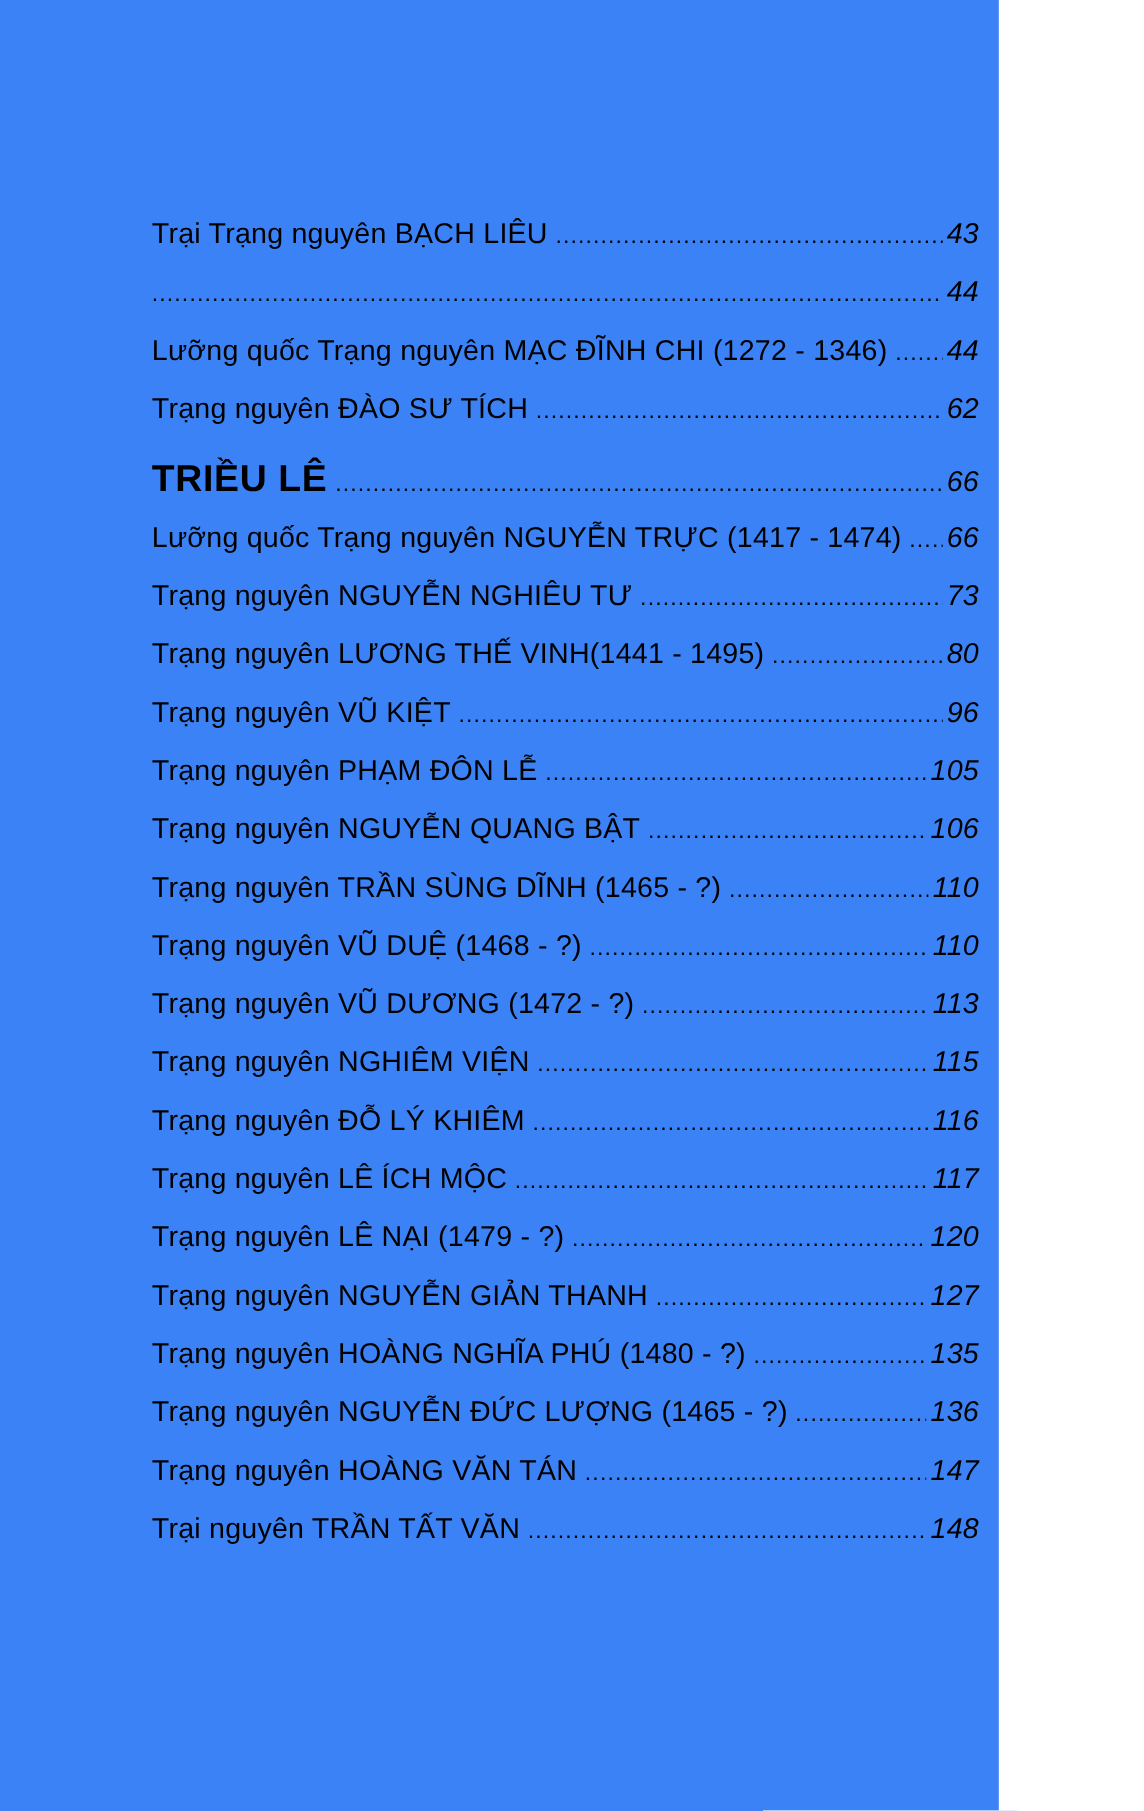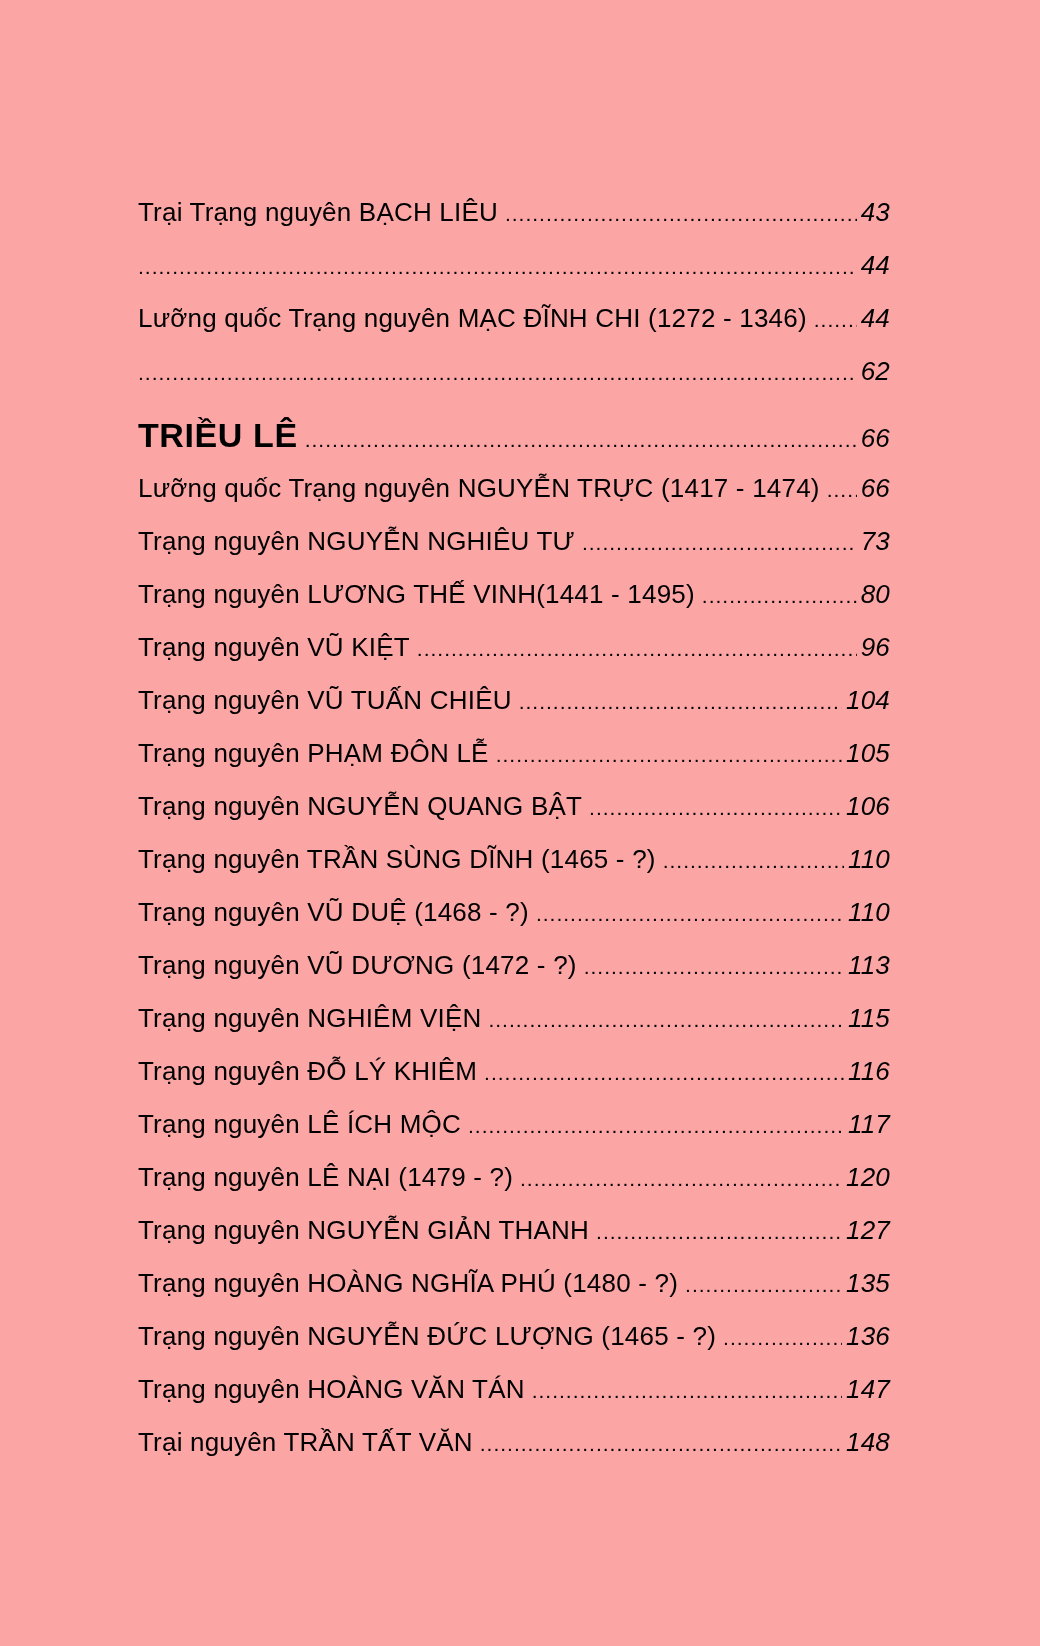--- a/index.html
+++ b/index.html
@@ -2,23 +2,23 @@
 <html><head>
 <meta charset="utf-8">
 <style>
   html, body {
     margin: 0;
     padding: 0;
     background: #ffffff;
   }
   .page {
     position: relative;
-    width: 1040px;
+    width: 908px;
     height: 1646px;
-    background: #fca5a5;
+    background: #3b82f6;
     font-family: "Liberation Sans", sans-serif;
     color: #000000;
     overflow: hidden;
   }
   .toc {
     position: absolute;
     left: 138px;
     top: 186px;
     width: 752px;
   }
@@ -78,20 +78,21 @@
       <div class="toc-row">
     <span class="toc-dots"></span>
     <span class="toc-page">44</span>
   </div>
       <div class="toc-row">
     <span class="toc-label">Lưỡng quốc Trạng nguyên MẠC ĐĨNH CHI (1272 - 1346)</span>
     <span class="toc-dots"></span>
     <span class="toc-page">44</span>
   </div>
       <div class="toc-row">
+    <span class="toc-label">Trạng nguyên ĐÀO SƯ TÍCH</span>
     <span class="toc-dots"></span>
     <span class="toc-page">62</span>
   </div>
       <div class="toc-row section">
     <span class="toc-label">TRIỀU LÊ</span>
     <span class="toc-dots"></span>
     <span class="toc-page">66</span>
   </div>
       <div class="toc-row">
     <span class="toc-label">Lưỡng quốc Trạng nguyên NGUYỄN TRỰC (1417 - 1474)</span>
@@ -105,25 +106,20 @@
   </div>
       <div class="toc-row">
     <span class="toc-label">Trạng nguyên LƯƠNG THẾ VINH(1441 - 1495)</span>
     <span class="toc-dots"></span>
     <span class="toc-page">80</span>
   </div>
       <div class="toc-row">
     <span class="toc-label">Trạng nguyên VŨ KIỆT</span>
     <span class="toc-dots"></span>
     <span class="toc-page">96</span>
-  </div>
-      <div class="toc-row">
-    <span class="toc-label">Trạng nguyên VŨ TUẤN CHIÊU</span>
-    <span class="toc-dots"></span>
-    <span class="toc-page">104</span>
   </div>
       <div class="toc-row">
     <span class="toc-label">Trạng nguyên PHẠM ĐÔN LỄ</span>
     <span class="toc-dots"></span>
     <span class="toc-page">105</span>
   </div>
       <div class="toc-row">
     <span class="toc-label">Trạng nguyên NGUYỄN QUANG BẬT</span>
     <span class="toc-dots"></span>
     <span class="toc-page">106</span>

